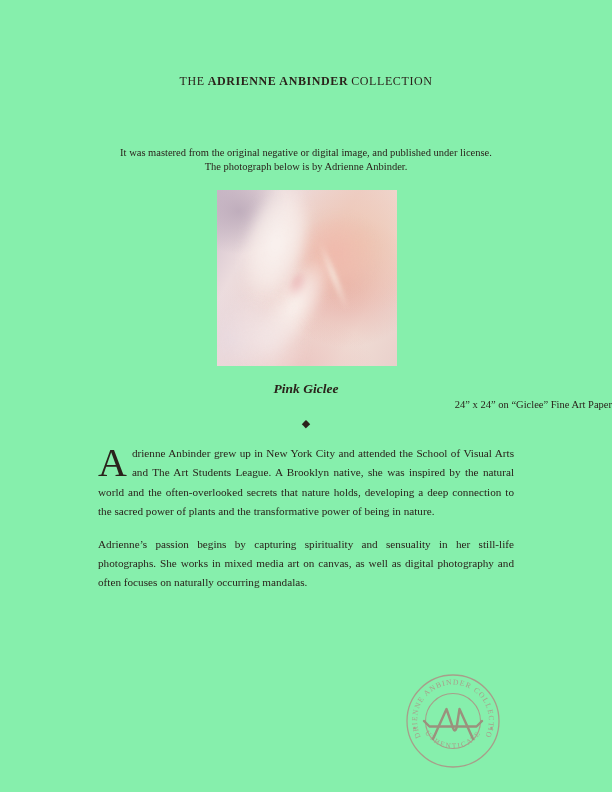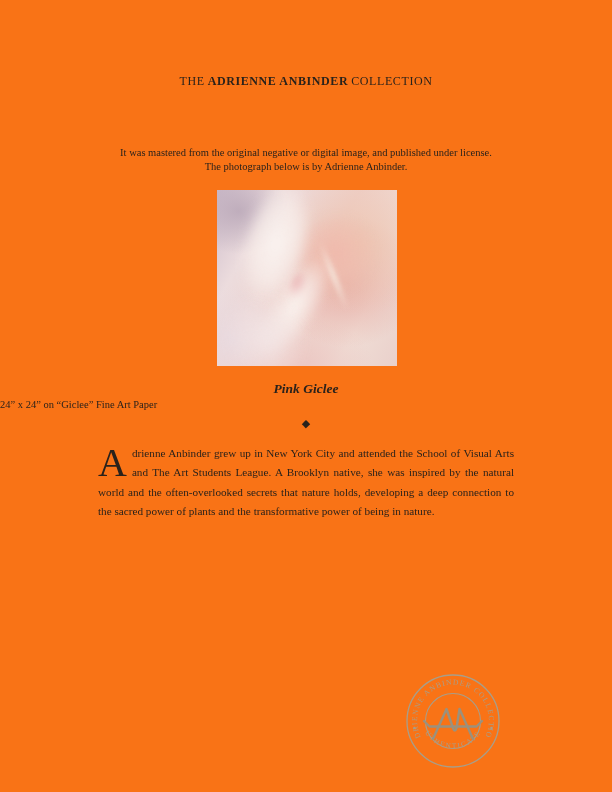--- a/index.html
+++ b/index.html
@@ -4,21 +4,21 @@
 <style>
   * { margin: 0; padding: 0; box-sizing: border-box; }
   html, body { background: #f9f2e2; }
   body { font-family: "Liberation Serif", "DejaVu Serif", serif; }
 
   .page {
     position: relative;
     width: 612px;
     height: 792px;
     margin: 0 auto;
-    background: #f97316;
+    background: #86efac;
     color: #2a221b;
     overflow: hidden;
   }
 
   
   .brand-line {
     position: absolute;
     top: 74px; left: 0;
     width: 100%;
     text-align: center;
@@ -108,21 +108,21 @@
     position: absolute;
     top: 381px; left: 0; width: 100%;
     text-align: center;
     font-size: 13.5px;
     font-weight: bold;
     font-style: italic;
   }
   .art-spec {
     position: absolute;
     top: 399px; left: 0; width: 100%;
-    text-align: left;
+    text-align: right;
     font-size: 10.5px;
   }
   .separator {
     position: absolute;
     top: 417px; left: 0; width: 100%;
     text-align: center;
     font-size: 11px;
     color: #2a221b;
   }
 
@@ -181,20 +181,21 @@
     <div class="shape petal-white-sweep"></div>
     <div class="shape petal-bottom-white"></div>
   </div>
 
   <div class="art-title">Pink Giclee</div>
   <div class="art-spec">24” x 24” on “Giclee” Fine Art Paper</div>
   <div class="separator">◆</div>
 
   <div class="body-copy">
     <p><span class="dropcap">A</span><span>drienne Anbinder grew up in New York City and attended the School of Visual Arts and The Art Students League. A Brooklyn native, she was inspired by the natural world and the often-overlooked secrets that nature holds, developing a deep connection to the sacred power of plants and the transformative power of being in nature.</span></p>
+    <p><span>Adrienne’s passion begins by capturing spirituality and sensuality in her still-life photographs. She works in mixed media art on canvas, as well as digital photography and often focuses on naturally occurring mandalas.</span></p>
   </div>
 
   <svg class="seal" viewBox="0 0 100 100">
     <defs>
       <path id="sealArcTop" d="M 17 64 A 36 36 0 1 1 83 64" fill="none"></path>
       <path id="sealArcBottom" d="M 21 60 A 33 33 0 0 0 79 60" fill="none"></path>
     </defs>
     <circle cx="50" cy="50" r="46" fill="none" stroke="#a89e8a" stroke-width="1.3"></circle>
     <circle cx="50" cy="50" r="27.5" fill="none" stroke="#a89e8a" stroke-width="1.1"></circle>
     <circle cx="11.5" cy="57" r="1.3" fill="#a89e8a"></circle>

